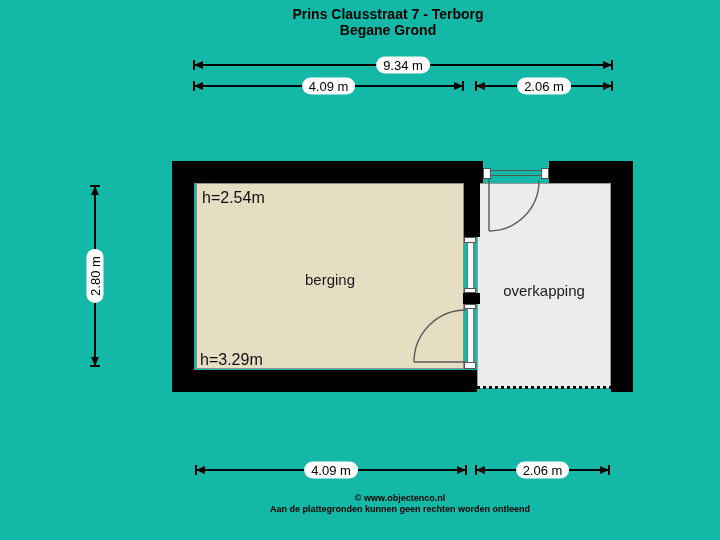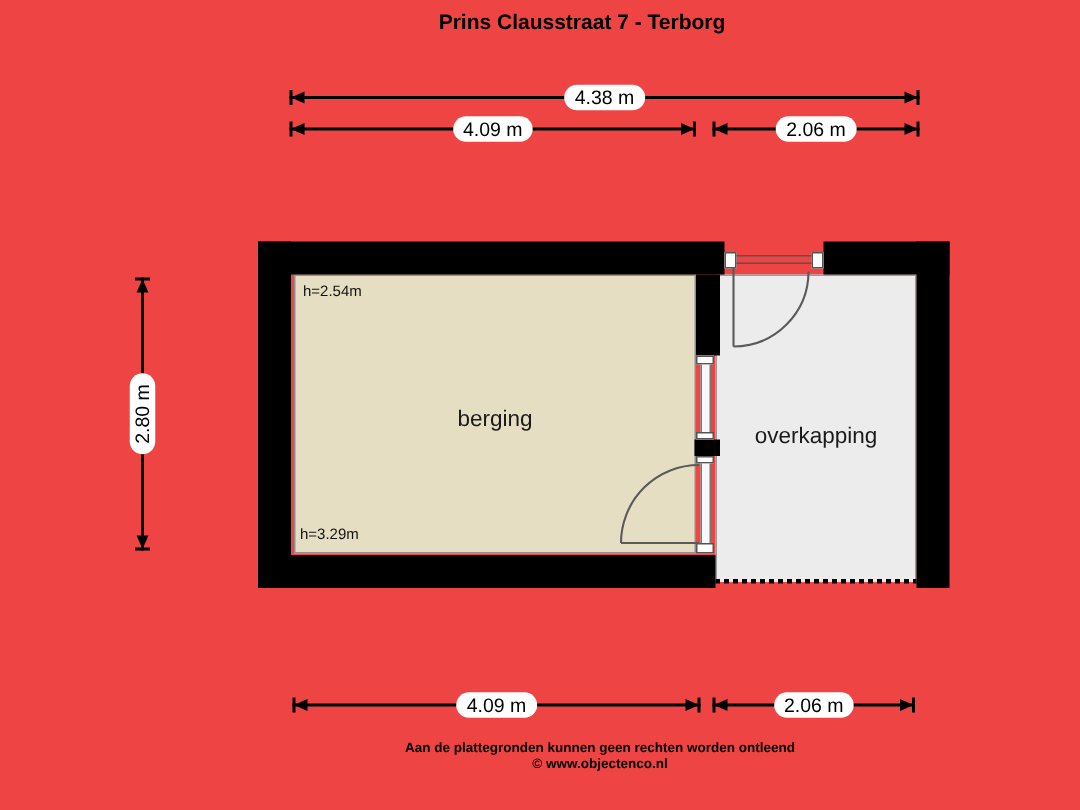--- a/index.html
+++ b/index.html
@@ -1,16 +1,16 @@
 <!DOCTYPE html>
 <html><head>
 <meta charset="utf-8">
 <style>
   html,body{margin:0;padding:0;background:#fff;}
-  #stage{position:relative;width:720px;height:540px;background:#ef4444;overflow:hidden;
+  #stage{position:relative;width:720px;height:540px;background:#14b8a6;overflow:hidden;
          font-family:"Liberation Sans", sans-serif;color:#000;}
   .abs{position:absolute;}
   
   .title{left:188px;top:6px;width:400px;text-align:center;font-weight:bold;
          font-size:14px;line-height:16px;}
   .footer{left:100px;top:493px;width:600px;text-align:center;font-weight:bold;
           font-size:9px;line-height:11px;}
   
   .wall{background:#000;}
   .room{box-sizing:border-box;}
@@ -18,21 +18,21 @@
   .overkapping{left:477px;top:183px;width:134px;height:205px;border:1px solid #9a9a9a;border-bottom:none;}
   .dashed-edge{left:477px;top:386px;width:134px;height:3px;
     background:repeating-linear-gradient(90deg,#000 0 3px,transparent 3px 6px);}
   .glass{left:467px;width:7px;box-sizing:border-box;border-left:1px solid #777;
          border-right:1px solid #777;background:#f8f8f8;}
   .jamb{left:464px;width:12px;box-sizing:border-box;background:#fff;border:1px solid #555;}
   .bayjamb{top:168px;width:8px;height:11px;box-sizing:border-box;background:#fff;border:1px solid #555;}
   .bayline{left:491px;width:50px;height:1px;background:#555;}
   
   .room-label{text-align:center;font-size:15px;color:#1a1a1a;}
-  .h-label{font-size:10px;color:#111;}
+  .h-label{font-size:16px;color:#111;}
   
   .dim-h{height:2px;}
   .dim-h .line{position:absolute;left:0;right:0;top:0;height:2px;background:#000;}
   .dim-h .cap-l{position:absolute;left:0;top:-4px;width:2px;height:10px;background:#000;}
   .dim-h .cap-r{position:absolute;right:0;top:-4px;width:2px;height:10px;background:#000;}
   .dim-h .tri-l{position:absolute;left:1px;top:-3px;width:0;height:0;
     border-top:4px solid transparent;border-bottom:4px solid transparent;border-right:9px solid #000;}
   .dim-h .tri-r{position:absolute;right:1px;top:-3px;width:0;height:0;
     border-top:4px solid transparent;border-bottom:4px solid transparent;border-left:9px solid #000;}
   .dim-v{width:2px;}
@@ -48,29 +48,30 @@
   .dim-v .pill{left:1px;top:50%;transform:translate(-50%,-50%) rotate(-90deg);}
   svg.overlay{position:absolute;left:0;top:0;pointer-events:none;}
 </style>
 </head>
 <body>
 
 <div id="stage">
 
   <div class="abs title">
     <div>Prins Clausstraat 7 - Terborg</div>
+    <div>Begane Grond</div>
   </div>
 
   <div class="abs dim-h" style="left:193px;top:64px;width:420px;">
     <span class="line"></span>
     <span class="cap-l"></span>
     <span class="cap-r"></span>
     <span class="tri-l"></span>
     <span class="tri-r"></span>
-    <span class="pill">4.38 m</span>
+    <span class="pill">9.34 m</span>
   </div>
 
   <div class="abs dim-h" style="left:193px;top:85px;width:271px;">
     <span class="line"></span>
     <span class="cap-l"></span>
     <span class="cap-r"></span>
     <span class="tri-l"></span>
     <span class="tri-r"></span>
     <span class="pill">4.09 m</span>
   </div>
@@ -139,17 +140,17 @@
   <div class="abs dim-h" style="left:475px;top:469px;width:135px;">
     <span class="line"></span>
     <span class="cap-l"></span>
     <span class="cap-r"></span>
     <span class="tri-l"></span>
     <span class="tri-r"></span>
     <span class="pill">2.06 m</span>
   </div>
 
   <div class="abs footer">
+    <div>© www.objectenco.nl</div>
     <div>Aan de plattegronden kunnen geen rechten worden ontleend</div>
-    <div>© www.objectenco.nl</div>
   </div>
 
 </div>
 
 </body></html>

